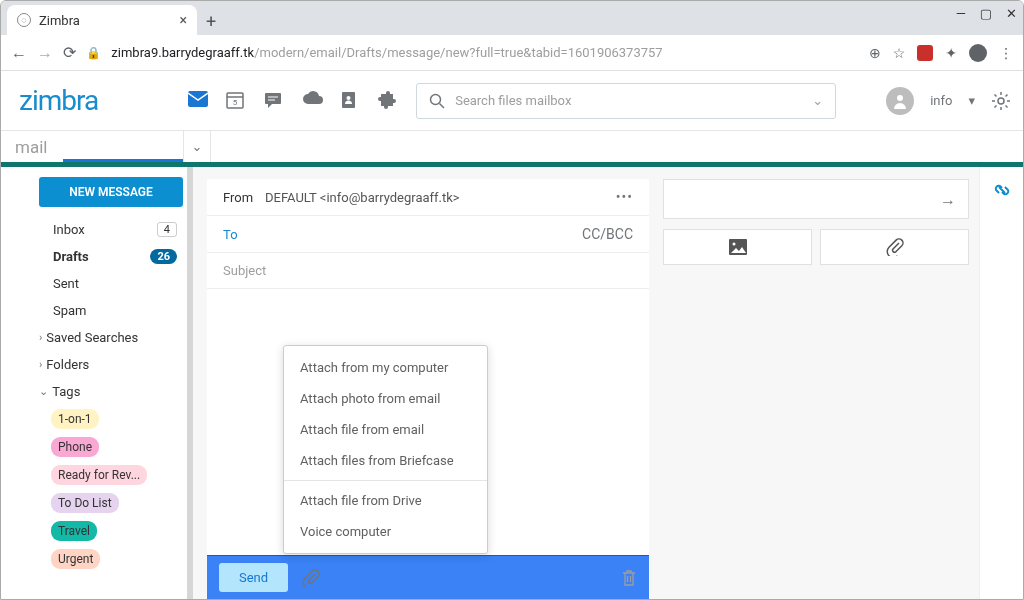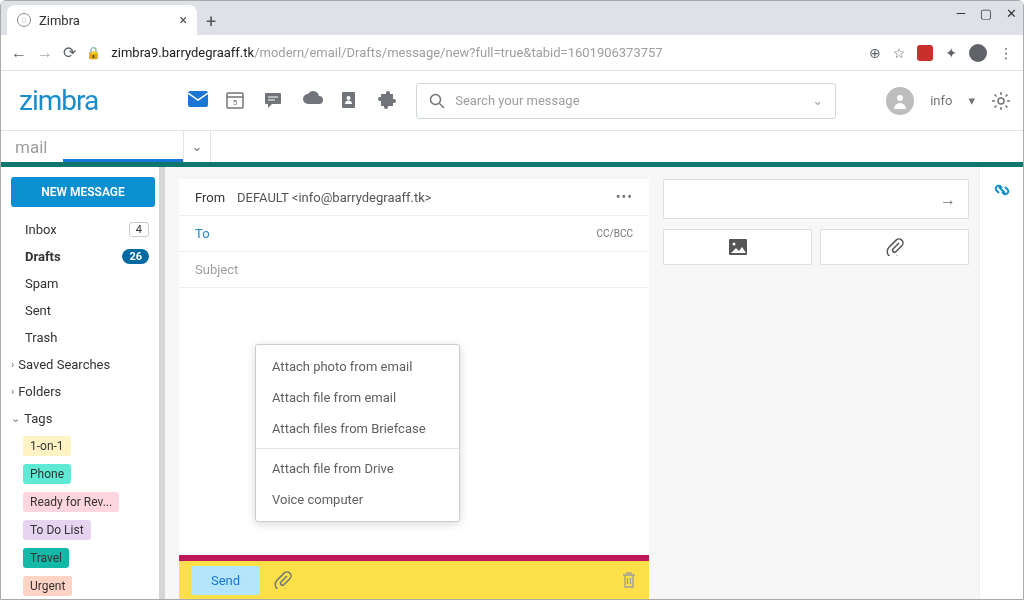--- a/index.html
+++ b/index.html
@@ -26,46 +26,46 @@
 .hicon { width: 20px; height: 20px; color: #717579; font-size: 18px; }
 .hicon.active { color: #1976d2; }
 .search-box { flex: 0 0 420px; margin-left: 18px; height: 36px; border: 1px solid #cfd8dc; border-radius: 3px; display: flex; align-items: center; padding: 0 12px; gap: 10px; color: #9e9e9e; }
 .user-info { margin-left: auto; display: flex; align-items: center; gap: 16px; color: #717579; }
 .avatar-circle { width: 28px; height: 28px; background: #bdbdbd; border-radius: 50%; display: inline-flex; align-items: center; justify-content: center; color: #fff; font-size: 14px; }
 .gear { width: 20px; height: 20px; color: #717579; margin-left: 16px; }
 .mail-bar { height: 36px; border-bottom: 5px solid #0f766e; display: flex; }
 .mail-label { width: 62px; font-size: 17px; color: #9e9e9e; display: flex; align-items: center; padding-left: 14px; }
 .mail-active { width: 120px; border-bottom: 3px solid #1976d2; }
 .mail-drop { width: 28px; border-left: 1px solid #e5e5e5; border-right: 1px solid #e5e5e5; display: flex; align-items: center; justify-content: center; color: #717579; }
-.main { flex: 1; display: flex; overflow: hidden; background: #f7f7f7; }
+.main { flex: 1; display: flex; overflow: hidden; background: #f7f7f7; margin-left: 28px; }
 .sidebar { width: 164px; background: #fff; padding: 10px 8px 0 8px; display: flex; flex-direction: column; gap: 2px; overflow-y: auto; position: relative; }
 .sidebar::after { content: ''; position: absolute; right: 0; top: 0; width: 6px; height: 100%; background: #d6d6d6; }
 .new-msg-btn { background: #0c8fd0; color: #fff; font-weight: 600; font-size: 12px; padding: 8px 0; text-align: center; border-radius: 3px; margin: 0 2px 8px 2px; }
 .folder { display: flex; align-items: center; padding: 5px 8px 5px 16px; color: #333; font-size: 13px; cursor: pointer; }
 .folder.active { font-weight: 700; gap: 24px; }
 .folder .badge-count { margin-left: auto; font-size: 11px; }
 .folder .badge-white { border: 1px solid #ccc; padding: 0 6px; border-radius: 3px; }
 .folder .badge-blue { background: #0369a1; color: #fff; padding: 1px 7px; border-radius: 10px; }
 .folder .chev { margin-right: 4px; margin-left: -14px; color: #717579; font-size: 11px; }
-.tag-item { display: inline-block; padding: 3px 7px; border-radius: 3px; font-size: 12px; margin: 2px 0; color: #333; }
+.tag-item { display: inline-block; padding: 3px 7px; border-radius: 9px; font-size: 12px; margin: 2px 0; color: #333; }
 .tag-row { padding: 1px 0 1px 14px; }
 .content { flex: 1; display: flex; }
 .compose { flex: 1; display: flex; flex-direction: column; background: #fff; margin: 12px 0 0 14px; position: relative; }
 .field-row { display: flex; align-items: center; padding: 10px 16px; border-bottom: 1px solid #eee; font-size: 13px; }
 .field-label { width: 42px; color: #333; }
 .field-label.to { color: #188ccc; }
 .field-val { color: #555; }
 .field-extra { margin-left: auto; color: #717579; font-size: 14px; letter-spacing: 1px; }
-.field-ccbcc { margin-left: auto; color: #717579; font-size: 10px; }
+.field-ccbcc { margin-left: auto; color: #717579; font-size: 14px; }
 .subject-row { padding: 10px 16px; border-bottom: 1px solid #eee; color: #9e9e9e; }
 .body-area { flex: 1; position: relative; }
 .attach-menu { position: absolute; left: 76px; top: 56px; width: 205px; background: #fff; border: 1px solid #ccc; border-radius: 3px; box-shadow: 0 2px 10px rgba(0,0,0,0.15); padding: 6px 0; }
 .attach-item { padding: 8px 16px; color: #616161; font-size: 13px; cursor: pointer; }
 .attach-divider { border-top: 1px solid #e5e5e5; margin: 4px 0; }
-.compose-footer { height: 44px; border-top: 6px solid #be185d; display: flex; align-items: center; padding: 0 12px; gap: 6px; background:#fde047; }
+.compose-footer { height: 44px; border-top: 1px solid #be185d; display: flex; align-items: center; padding: 0 12px; gap: 6px; background:#3b82f6; }
 .send-btn { background: #b3e5fc; color: #1976d2; padding: 7px 20px; border-radius: 3px; font-size: 13px; }
 .attach-btn { color: #717579; font-size: 16px; padding: 4px 8px; }
 .trash-btn { margin-left: auto; color: #9e9e9e; font-size: 16px; }
 .right-pane { width: 330px; padding: 12px 10px 0 14px; display: flex; flex-direction: column; gap: 10px; }
 .right-input { height: 40px; background: #fff; border: 1px solid #e0e0e0; display: flex; align-items: center; }
 .right-input .arrow { margin-left: auto; padding: 0 12px; color: #717579; font-size: 16px; }
 .right-buttons { display: flex; gap: 8px; }
 .right-btn { flex: 1; height: 36px; background: #fff; border: 1px solid #e0e0e0; display: flex; align-items: center; justify-content: center; color: #555; }
 .farright { width: 44px; background: #fff; border-left: 1px solid #eee; display: flex; flex-direction: column; align-items: center; padding-top: 12px; }
 .farright-icon { width: 22px; height: 22px; color: #0c8fd0; }
@@ -149,21 +149,21 @@
           </svg>
       </span>
     </div>
     <div class="search-box">
       <span>
         <svg width="16" height="16" viewBox="0 0 16 16">
             <circle cx="6.5" cy="6.5" r="5" fill="none" stroke="#717579" stroke-width="1.5"></circle>
             <line x1="10.5" y1="10.5" x2="15" y2="15" stroke="#717579" stroke-width="1.5"></line>
           </svg>
       </span>
-      <span>Search your message</span>
+      <span>Search files mailbox</span>
       <span style="margin-left:auto">⌄</span>
     </div>
     <div class="user-info">
       <span class="avatar-circle">
         <svg width="16" height="16" viewBox="0 0 16 16">
             <circle cx="8" cy="5" r="3" fill="#fff"></circle>
             <path d="M2 16a6 6 0 0112 0" fill="#fff"></path>
           </svg>
       </span>
       <span>info</span>
@@ -188,42 +188,39 @@
       <div class="new-msg-btn">NEW MESSAGE</div>
       <div class="folder">
         <span>Inbox</span>
         <span class="badge-count badge-white">4</span>
       </div>
       <div class="folder active">
         <span>Drafts</span>
         <span class="badge-count badge-blue">26</span>
       </div>
       <div class="folder">
+          <span>Sent</span>
+        </div>
+      <div class="folder">
           <span>Spam</span>
-        </div>
-      <div class="folder">
-          <span>Sent</span>
-        </div>
-      <div class="folder">
-          <span>Trash</span>
         </div>
       <div class="folder">
           <span class="chev">›</span>
           <span>Saved Searches</span>
         </div>
       <div class="folder">
           <span class="chev">›</span>
           <span>Folders</span>
         </div>
       <div class="folder">
           <span class="chev">⌄</span>
           <span>Tags</span>
         </div>
       <div class="tag-row"><span class="tag-item" style="background:#fff3c4">1-on-1</span></div>
-      <div class="tag-row"><span class="tag-item" style="background:#5eead4">Phone</span></div>
+      <div class="tag-row"><span class="tag-item" style="background:#f9a8d4">Phone</span></div>
       <div class="tag-row"><span class="tag-item" style="background:#ffd6e0">Ready for Rev...</span></div>
       <div class="tag-row"><span class="tag-item" style="background:#e6d3f0">To Do List</span></div>
       <div class="tag-row"><span class="tag-item" style="background:#14b8a6">Travel</span></div>
       <div class="tag-row"><span class="tag-item" style="background:#ffd4c4">Urgent</span></div>
     </div>
 
     <div class="content">
       <div class="compose">
         <div class="field-row">
           <span class="field-label">From</span>
@@ -232,20 +229,21 @@
         </div>
         <div class="field-row">
           <span class="field-label to">To</span>
           <span class="field-ccbcc">CC/BCC</span>
         </div>
         <div class="subject-row">
           <span>Subject</span>
         </div>
         <div class="body-area">
           <div class="attach-menu">
+            <div class="attach-item">Attach from my computer</div>
             <div class="attach-item">Attach photo from email</div>
             <div class="attach-item">Attach file from email</div>
             <div class="attach-item">Attach files from Briefcase</div>
             <div class="attach-divider"></div>
             <div class="attach-item">Attach file from Drive</div>
             <div class="attach-item">Voice computer</div>
           </div>
         </div>
         <div class="compose-footer">
           <div class="send-btn">Send</div>

